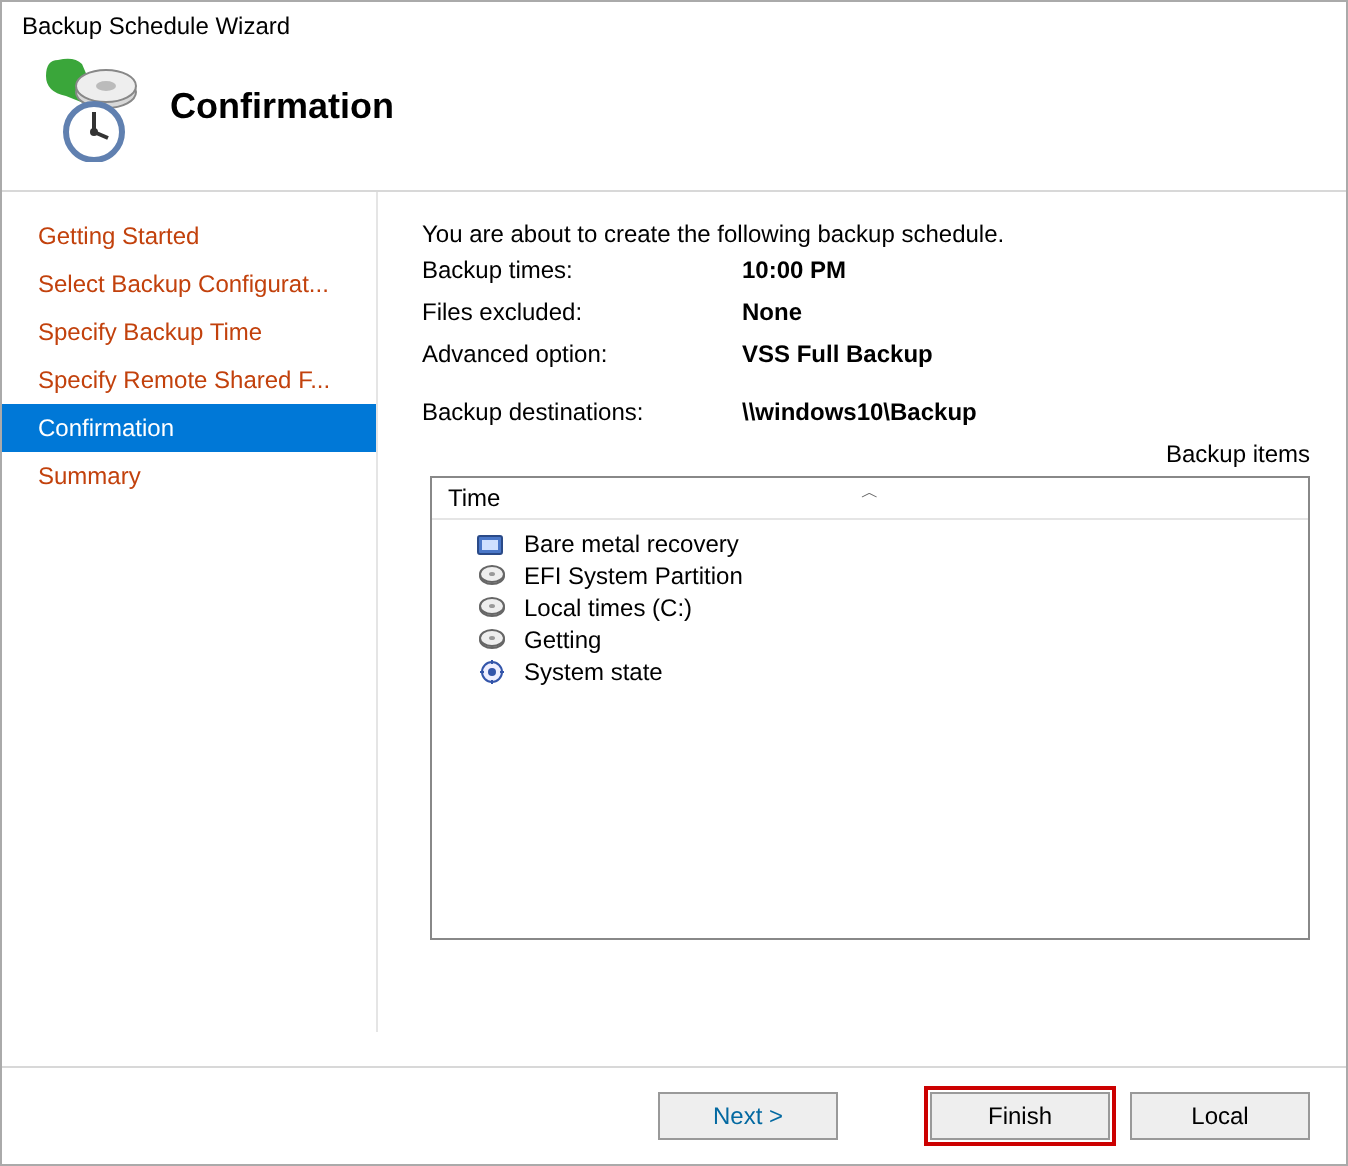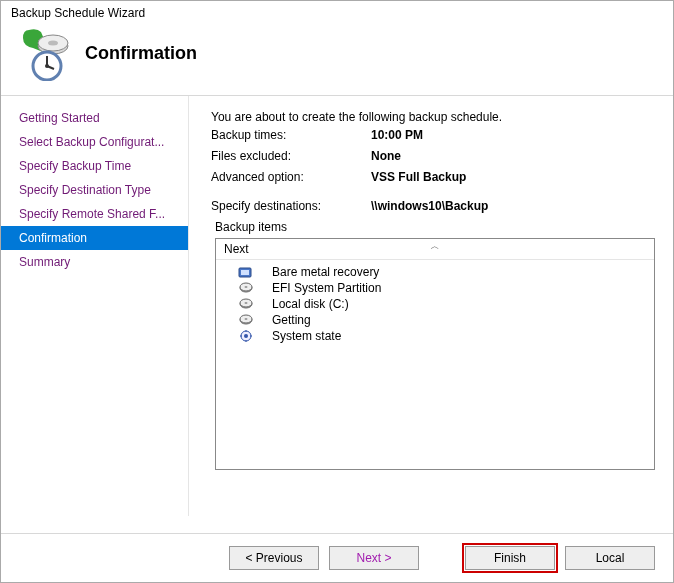--- a/index.html
+++ b/index.html
@@ -48,42 +48,42 @@
     width: 188px;
     border-right: 1px solid #e5e5e5;
     padding-top: 10px;
   }
   .sidebar-item {
     padding: 5px 12px 5px 18px;
     cursor: pointer;
     white-space: nowrap;
     overflow: hidden;
     text-overflow: ellipsis;
-    color: #701a75;
+    color: #c2410c;
   }
   .sidebar-item.selected {
     background: #0078d7;
     color: #fff;
   }
   .main {
     flex: 1;
     padding: 14px 18px 0 22px;
   }
   .intro {
     margin-bottom: 4px;
   }
   .kv {
     display: flex;
     margin-bottom: 7px;
     justify-content: flex-end;
   }
   .kv .k { width: 160px; }
   .kv .v { flex: 1; font-weight: bold; }
   .sect-gap { height: 8px; }
-  .subhead { margin: 2px 0 4px 4px; }
+  .subhead { margin: 2px 0 4px 18px; text-align: right; }
   .listbox {
     border: 1px solid #888;
     height: 232px;
     margin-left: 4px;
     position: relative;
     background: #fff;
   }
   .listhead {
     display: flex;
     border-bottom: 1px solid #e5e5e5;
@@ -102,21 +102,21 @@
     font-size: 9px;
     color: #666;
   }
   .listbody {
     padding: 4px 0;
   }
   .listrow {
     display: flex;
     align-items: center;
     padding: 1px 8px 1px 22px;
-    gap: 18px;
+    gap: 8px;
   }
   .listrow .ricon {
     width: 16px;
     height: 14px;
     display: flex;
     align-items: center;
     justify-content: center;
   }
   .footer {
     position: absolute;
@@ -134,21 +134,21 @@
     min-width: 90px;
     height: 24px;
     border: 1px solid #999;
     background: #eee;
     font-family: inherit;
     font-size: 12px;
     cursor: pointer;
     padding: 0 8px;
   }
   .btn:disabled {
-    color: #a21caf;
+    color: #0369a1;
     cursor: default;
   }
   .btn.highlight {
     outline: 2px solid #c00;
     outline-offset: 1px;
     margin-left: 36px;
   }
 </style>
 </head>
 <body>
@@ -171,21 +171,20 @@
   <h1>Confirmation</h1>
 </div>
 
 <hr class="hr">
 
 <div class="content">
   <div class="sidebar">
     <div class="sidebar-item"><span>Getting Started</span></div>
     <div class="sidebar-item"><span>Select Backup Configurat...</span></div>
     <div class="sidebar-item"><span>Specify Backup Time</span></div>
-    <div class="sidebar-item"><span>Specify Destination Type</span></div>
     <div class="sidebar-item"><span>Specify Remote Shared F...</span></div>
     <div class="sidebar-item selected"><span>Confirmation</span></div>
     <div class="sidebar-item"><span>Summary</span></div>
   </div>
 
   <div class="main">
     <div class="intro">You are about to create the following backup schedule.</div>
 
     <div class="kv">
       <div class="k">Backup times:</div>
@@ -196,30 +195,30 @@
       <div class="v">None</div>
     </div>
     <div class="kv">
       <div class="k">Advanced option:</div>
       <div class="v">VSS Full Backup</div>
     </div>
 
     <div class="sect-gap"></div>
 
     <div class="kv">
-      <div class="k">Specify destinations:</div>
+      <div class="k">Backup destinations:</div>
       <div class="v">\\windows10\Backup</div>
     </div>
 
     <div class="subhead">Backup items</div>
 
     <div class="listbox">
       <div class="listhead">
         <div class="col">
-          <span>Next</span>
+          <span>Time</span>
           <span class="sort">︿</span>
         </div>
       </div>
       <div class="listbody">
         <div class="listrow">
           <span class="ricon">
             <svg width="16" height="14">
                 <rect x="1" y="3" width="12" height="9" rx="1" fill="#4a77c8" stroke="#2a4a88"></rect>
                 <rect x="3" y="5" width="8" height="5" fill="#cfe0ff"></rect>
               </svg>
@@ -237,21 +236,21 @@
           <span>EFI System Partition</span>
         </div>
         <div class="listrow">
           <span class="ricon">
             <svg width="16" height="14">
                 <ellipse cx="8" cy="7" rx="6" ry="4" fill="#ccc" stroke="#666"></ellipse>
                 <ellipse cx="8" cy="6" rx="6" ry="4" fill="#eee" stroke="#666"></ellipse>
                 <ellipse cx="8" cy="6" rx="1.5" ry="1" fill="#999"></ellipse>
               </svg>
           </span>
-          <span>Local disk (C:)</span>
+          <span>Local times (C:)</span>
         </div>
         <div class="listrow">
           <span class="ricon">
             <svg width="16" height="14">
                 <ellipse cx="8" cy="7" rx="6" ry="4" fill="#ccc" stroke="#666"></ellipse>
                 <ellipse cx="8" cy="6" rx="6" ry="4" fill="#eee" stroke="#666"></ellipse>
                 <ellipse cx="8" cy="6" rx="1.5" ry="1" fill="#999"></ellipse>
               </svg>
           </span>
           <span>Getting</span>
@@ -270,17 +269,16 @@
               </svg>
           </span>
           <span>System state</span>
         </div>
       </div>
     </div>
   </div>
 </div>
 
 <div class="footer">
-  <button class="btn">&lt; Previous</button>
   <button class="btn" disabled="">Next &gt;</button>
   <button class="btn highlight">Finish</button>
   <button class="btn">Local</button>
 </div>
 
 </body></html>

